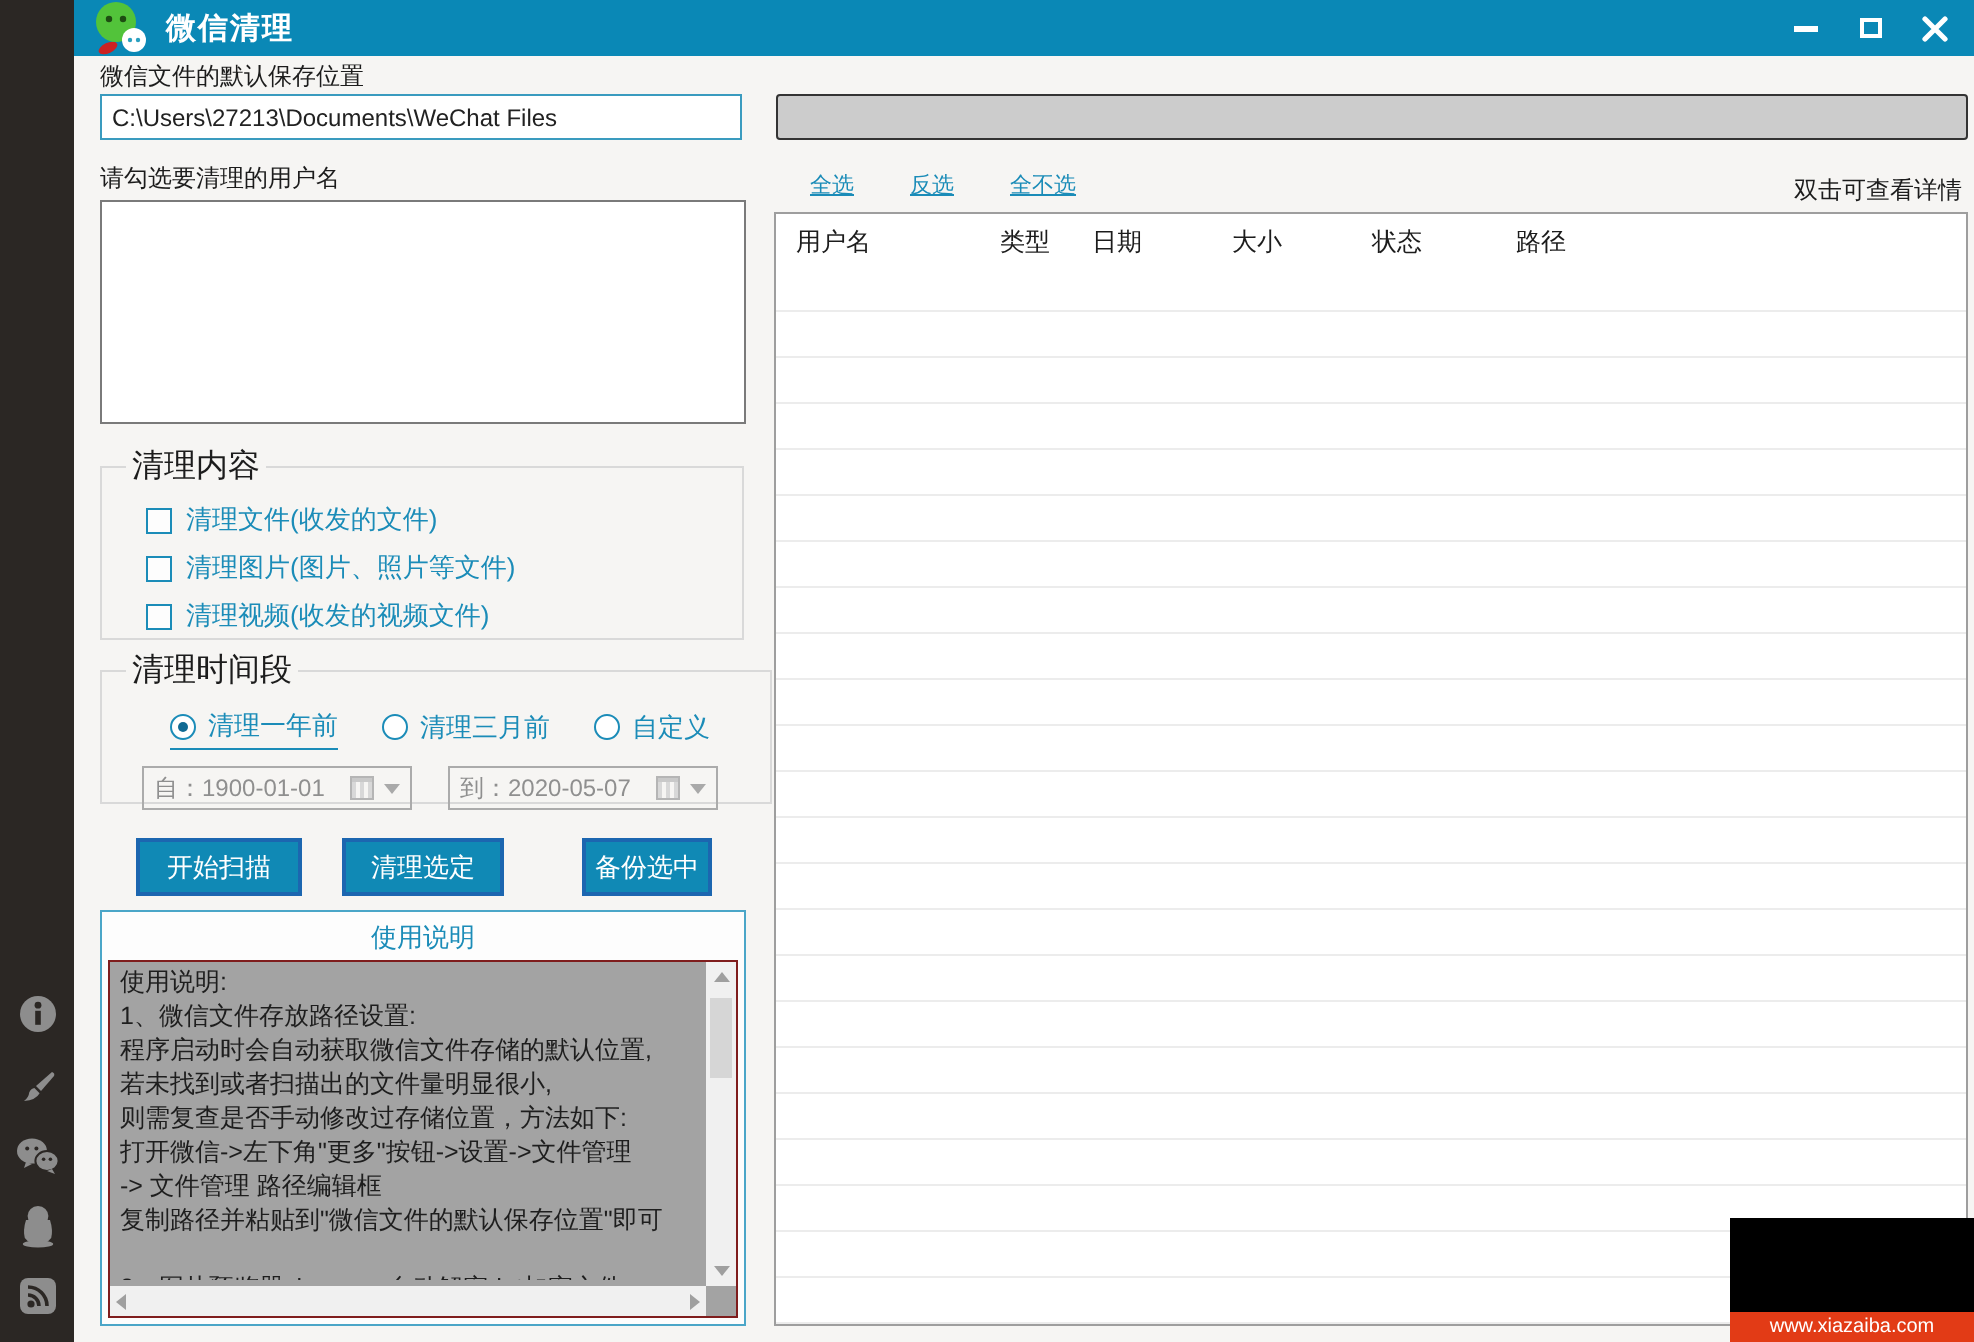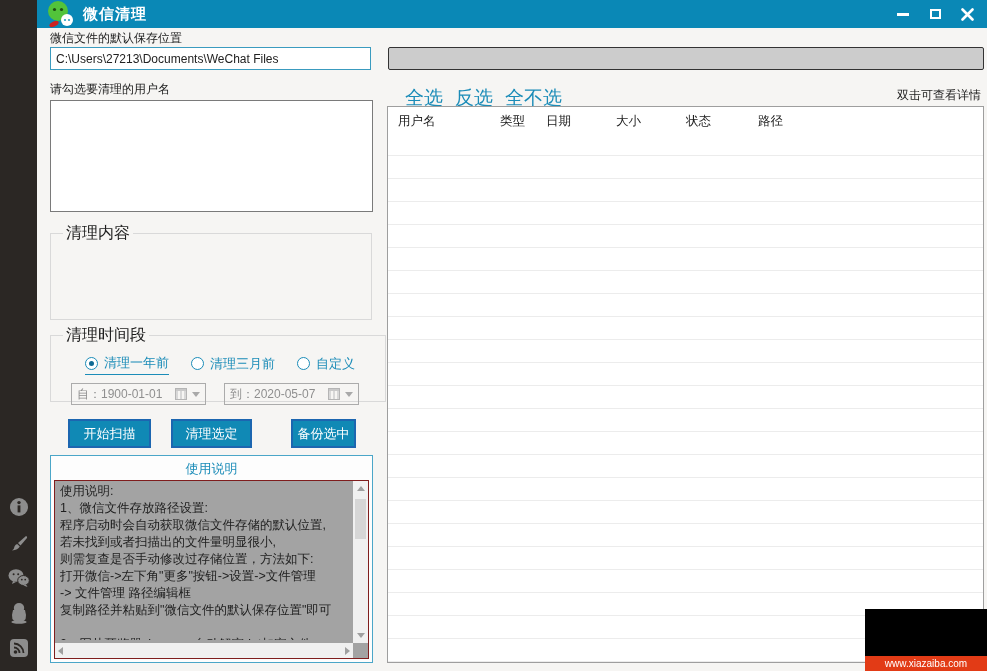--- a/index.html
+++ b/index.html
@@ -61,21 +61,21 @@
   .hscroll { position:absolute; left:0; right:15px; bottom:0; height:15px; background:#f0f0f0; display:flex; align-items:center; justify-content:space-between; padding:0 3px; }
   .vscroll .arr { position:absolute; left:0; width:15px; height:15px; display:flex; align-items:center; justify-content:center; }
   .arr-up { top:0; } .arr-dn { bottom:0; }
   .tri-u { width:0; height:0; border-left:4px solid transparent; border-right:4px solid transparent; border-bottom:5px solid #9f9f9f; }
   .tri-d { width:0; height:0; border-left:4px solid transparent; border-right:4px solid transparent; border-top:5px solid #9f9f9f; }
   .tri-l { width:0; height:0; border-top:4px solid transparent; border-bottom:4px solid transparent; border-right:5px solid #9f9f9f; }
   .tri-r { width:0; height:0; border-top:4px solid transparent; border-bottom:4px solid transparent; border-left:5px solid #9f9f9f; }
   .vthumb { position:absolute; left:2px; top:18px; width:11px; height:40px; background:#d6d6d6; }
 
   
-  .sel-link { position:absolute; top:85px; font-size:19px; color:#1b8cb8; cursor:pointer; }
+  .sel-link { position:absolute; top:85px; font-size:11px; color:#1b8cb8; text-decoration:underline; cursor:pointer; }
   .hint { position:absolute; top:87px; right:6px; font-size:12px; color:#1c1c1c; }
 
   .table { position:absolute; left:387px; top:106px; width:597px; height:557px; background:#ffffff; border:1px solid #9e9e9e; }
   .thead { position:absolute; left:0; top:0; right:0; height:26px; background:#ffffff; }
   .th { position:absolute; top:6px; font-size:12.5px; color:#1c1c1c; }
   .tbody { position:absolute; left:0; top:26px; right:0; bottom:0;
     background:repeating-linear-gradient(to bottom,#ffffff 0 22px,#ececec 22px 23px); }
   .col-line { position:absolute; top:0; bottom:0; width:1px; background:#e7e7e7; }
 
   
@@ -160,20 +160,34 @@
 <div class="lbl" style="left:50px; top:30px;">微信文件的默认保存位置</div>
 <input class="path-input" type="text" value="C:\Users\27213\Documents\WeChat Files" style="">
 
 <div class="progress"></div>
 
 <div class="lbl" style="left:50px; top:81px;">请勾选要清理的用户名</div>
 <div class="user-list"></div>
 
 <fieldset class="grp" style="top:223px; height:97px;">
   <legend>清理内容</legend>
+  <div class="grp-content">
+    <div class="chk-row">
+      <span class="chk-box"></span>
+      <span class="chk-lbl">清理文件(收发的文件)</span>
+    </div>
+    <div class="chk-row">
+      <span class="chk-box"></span>
+      <span class="chk-lbl">清理图片(图片、照片等文件)</span>
+    </div>
+    <div class="chk-row">
+      <span class="chk-box"></span>
+      <span class="chk-lbl">清理视频(收发的视频文件)</span>
+    </div>
+  </div>
 </fieldset>
 
 <fieldset class="grp" style="top:325px; height:77px;">
   <legend>清理时间段</legend>
   <div class="radio-row">
     <div class="radio-item selected">
       <span class="radio-circle"></span>
       <span class="radio-lbl">清理一年前</span>
     </div>
     <div class="radio-item">

